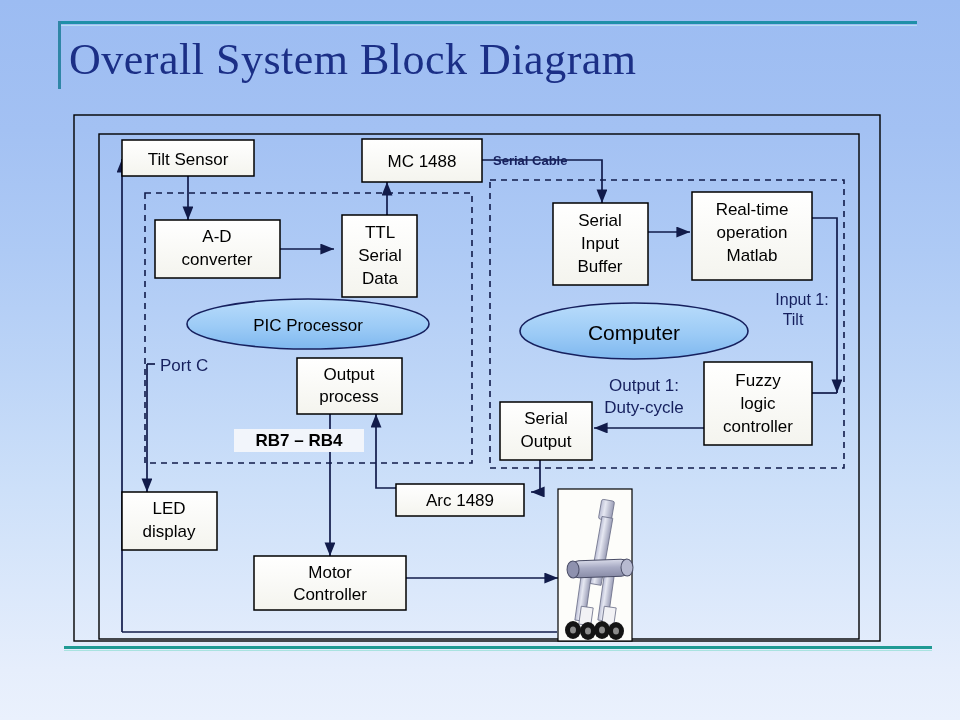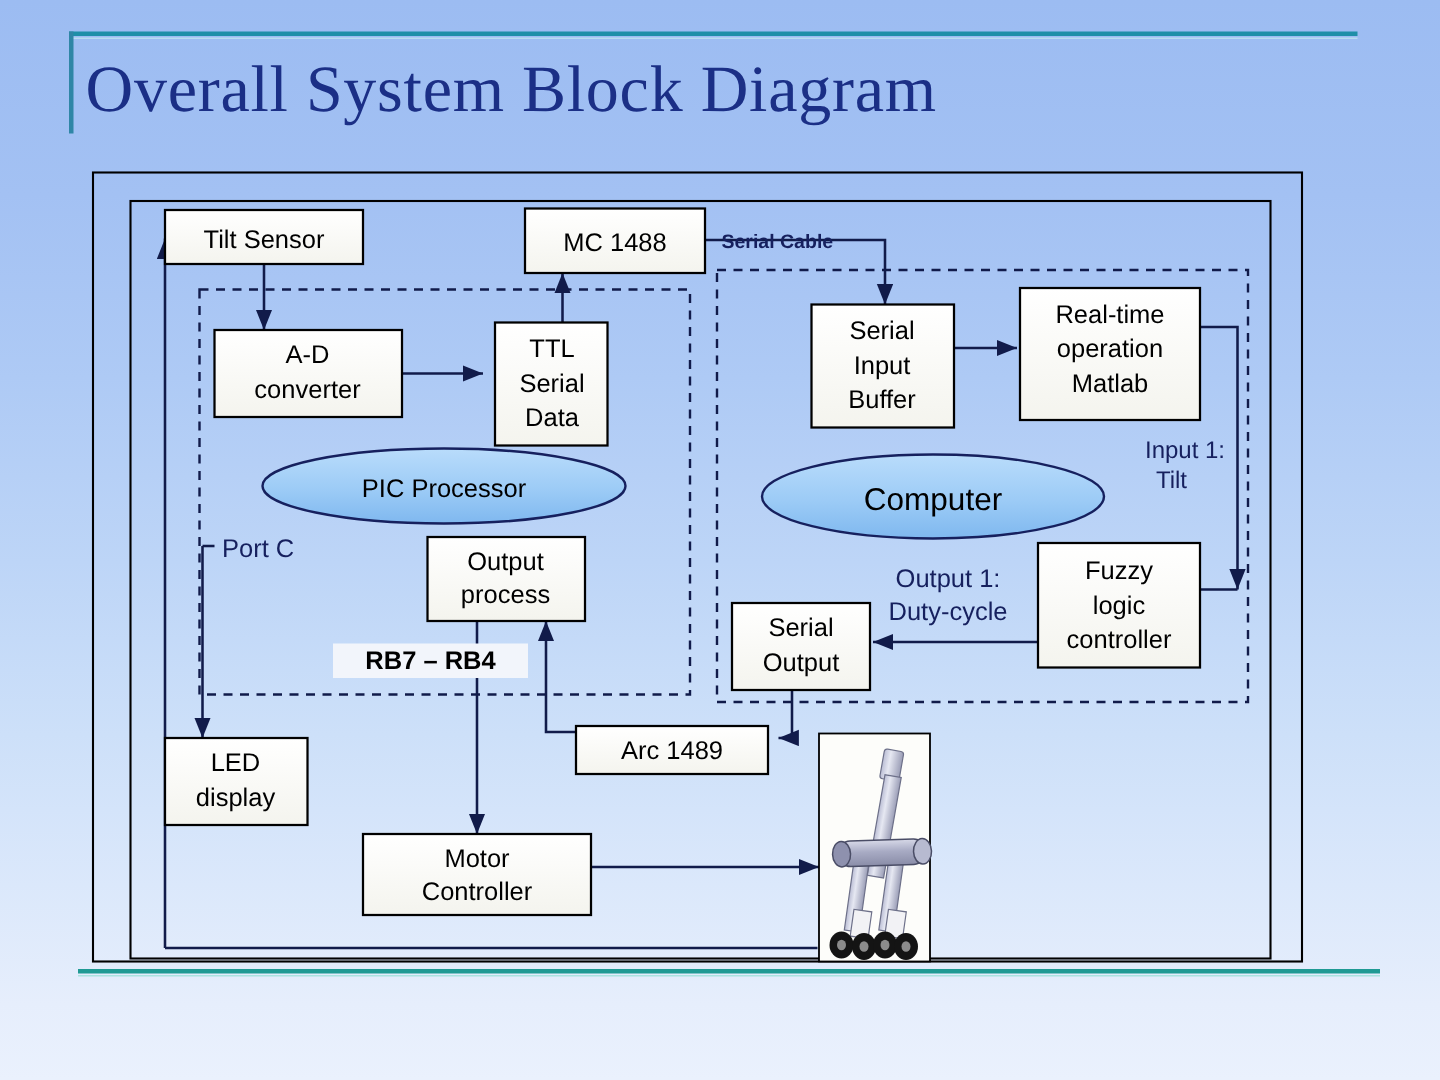--- a/index.html
+++ b/index.html
@@ -10,21 +10,21 @@
       #9cbcf2 0%,
       #a3c1f3 18%,
       #aecaf5 35%,
       #bdd5f7 52%,
       #cde0f9 68%,
       #dbe8fb 82%,
       #e6eefc 93%,
       #eaf1fd 100%);
     position:relative;
   }
-  .slide{position:absolute;inset:0;}
+  .slide{position:absolute;inset:0;margin-left:12px;}
 
   
   .deco-h-top{
     position:absolute;left:46px;top:21px;width:859px;height:3px;
     background:#1f8fa8;
   }
   .deco-h-top2{
     position:absolute;left:46px;top:25px;width:859px;height:1px;
     background:#bfe5ef;opacity:.8;
   }

